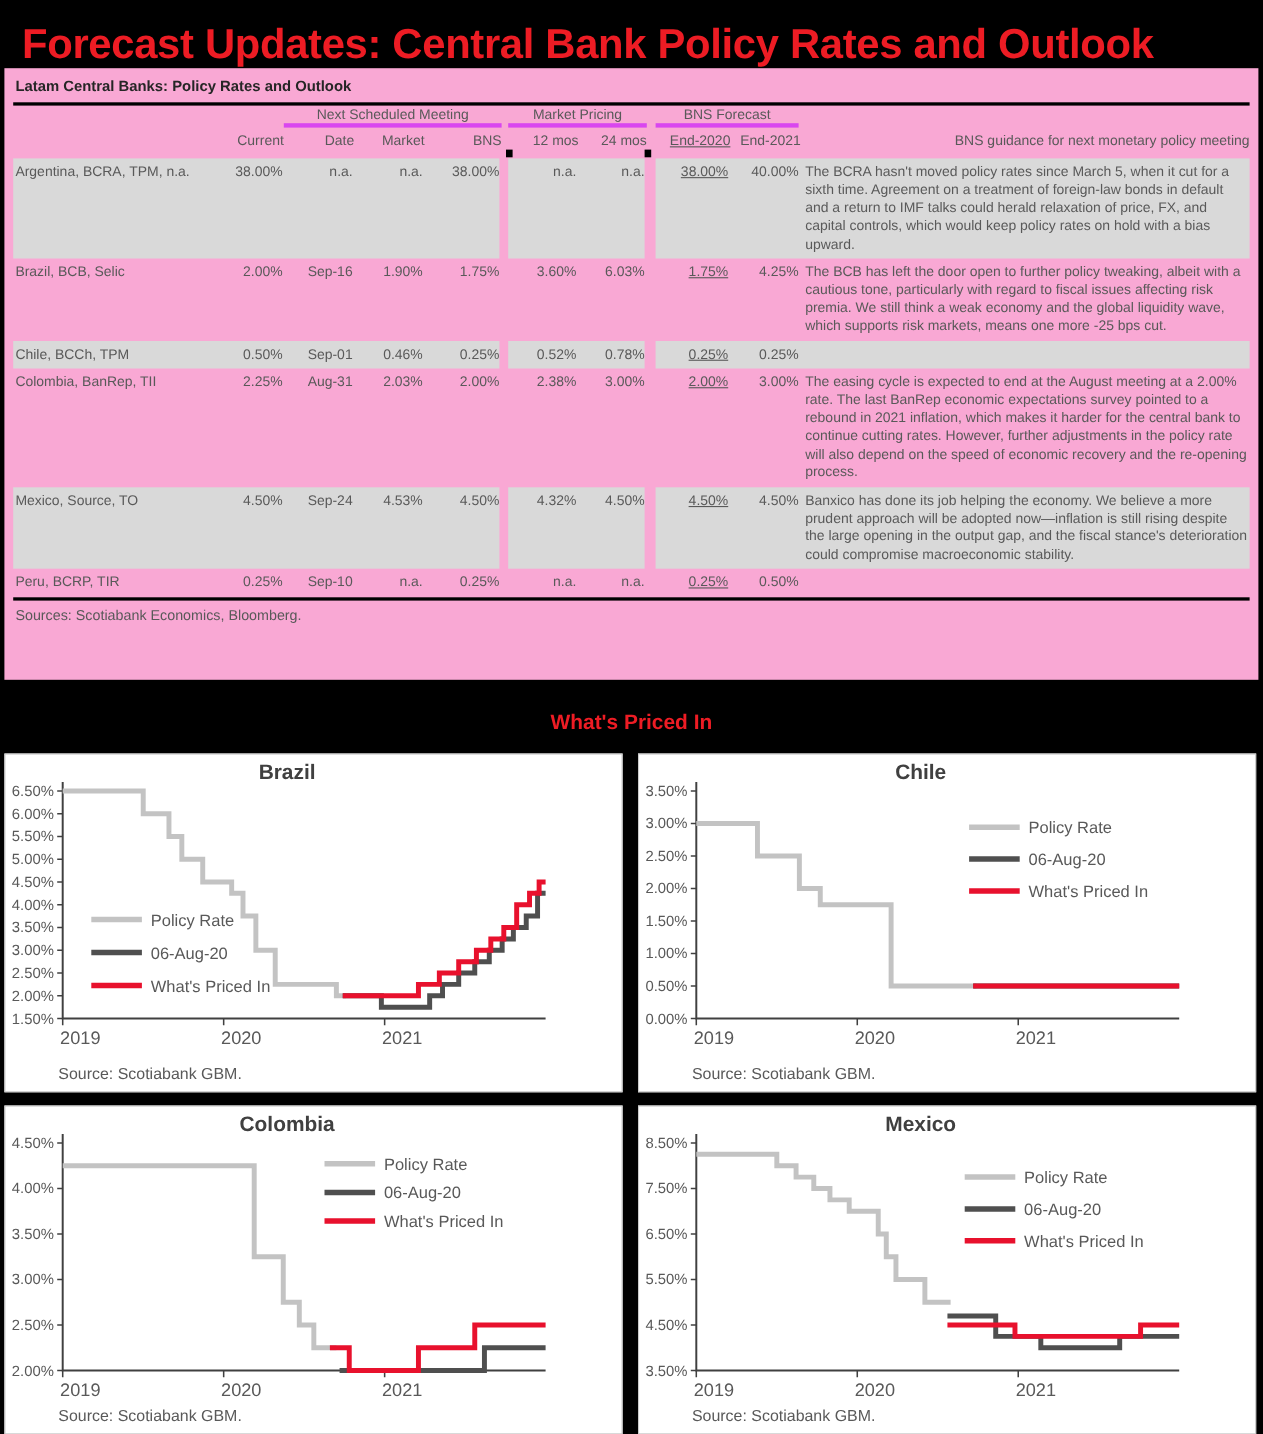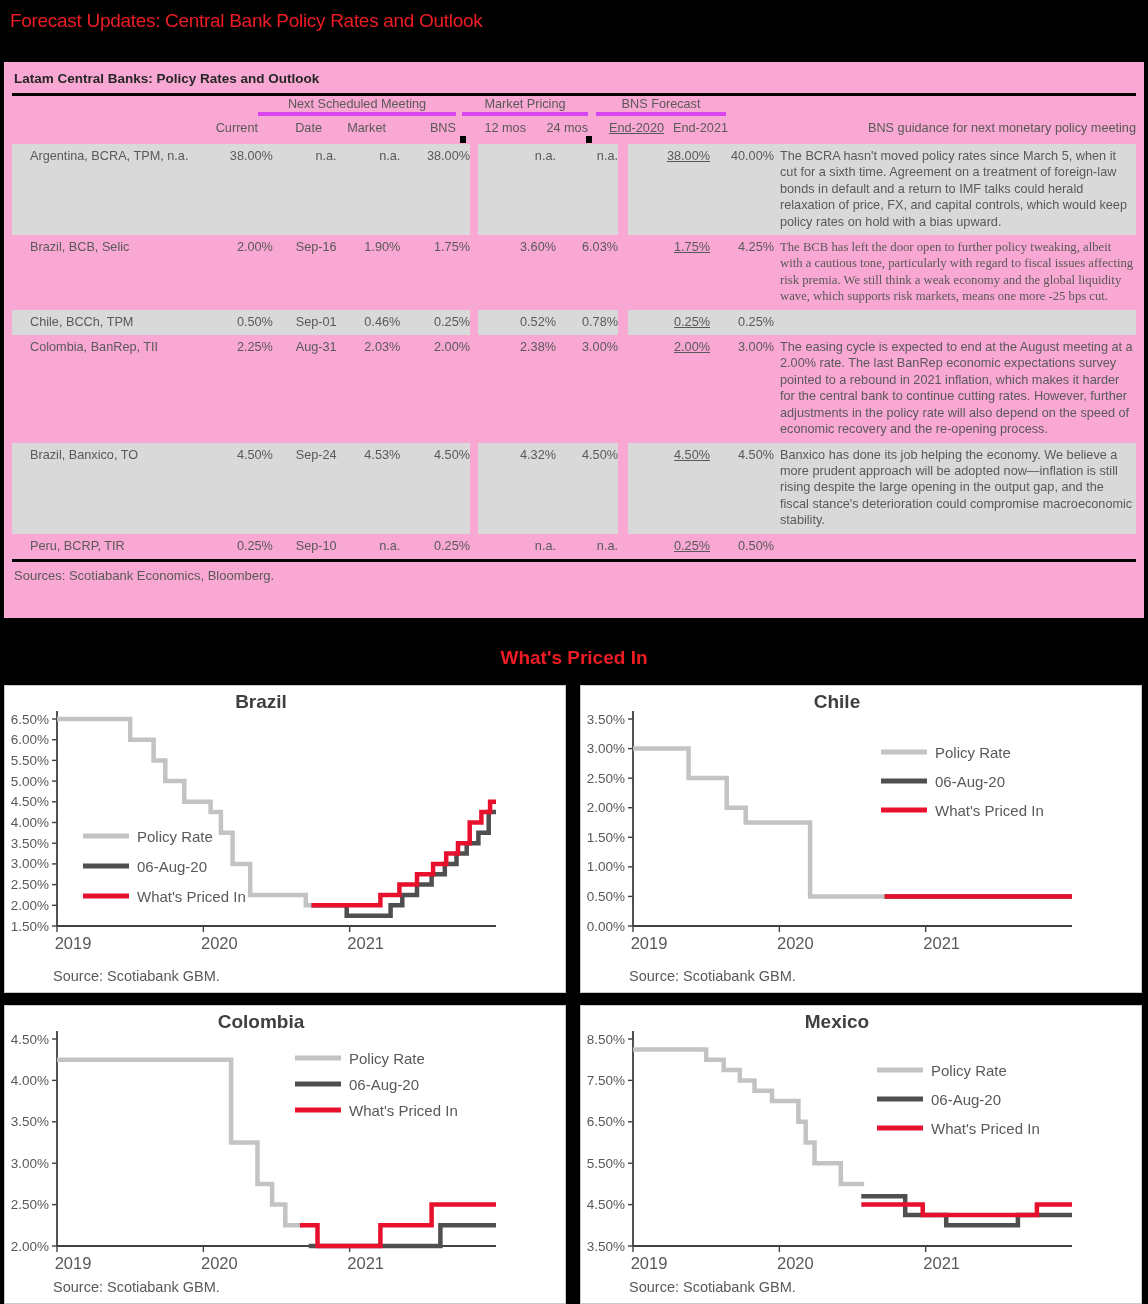--- a/index.html
+++ b/index.html
@@ -1,43 +1,43 @@
 <!DOCTYPE html>
 <html><head>
 <meta charset="utf-8">
 <style>
   html,body{margin:0;padding:0;background:#000;}
   body{width:1148px;height:1304px;font-family:"Liberation Sans","DejaVu Sans",sans-serif;position:relative;overflow:hidden;}
   .page{position:absolute;inset:0;background:#000;}
-  .page-title{position:absolute;top:8px;left:8px;margin:2px;font-size:19px;font-weight:normal;letter-spacing:-0.3px;color:#ed1c24;}
+  .page-title{position:absolute;top:8px;left:8px;margin:12px;font-size:38px;font-weight:bold;letter-spacing:-0.3px;color:#ed1c24;}
   .table-panel{position:absolute;left:4px;top:62px;width:1124px;height:544px;background:#f9a8d4;padding:6px 8px 6px 8px;}
   .tbl-title{font-size:13.5px;font-weight:bold;color:#262626;padding:3px 0 7px 2px;}
   .rule{height:3px;background:#000;}
   .grp-row{position:relative;height:20px;}
   .grp{position:absolute;bottom:0;text-align:center;font-size:12.7px;color:#595959;border-bottom:4px solid #d946ef;padding-bottom:1px;}
   .grp-nsm{left:246px;width:198px;}
   .grp-mp{left:450px;width:126px;}
   .grp-bf{left:584px;width:130px;}
   .hdr-row{display:flex;align-items:flex-end;height:19px;font-size:12.7px;color:#595959;}
   .hc{text-align:right;white-space:nowrap;}
   .tick-strip{position:relative;height:9px;}
   .gtick{position:absolute;top:1px;width:6px;height:7px;background:#000;}
   .trow{display:flex;align-items:stretch;}
-  .g{display:flex;align-items:flex-start;padding:4px 0 5px 16px;}
+  .g{display:flex;align-items:flex-start;padding:4px 0 5px 0;}
   .g1{width:442px;}
   .g2{width:124px;margin-left:8px;}
   .g3{flex:1;margin-left:10px;}
   .trow.shade .g{background:#d9d9d9;}
   .cell{font-size:12.7px;line-height:16.4px;color:#595959;text-align:right;white-space:nowrap;}
   .cell-label{width:178px;text-align:left;padding-left:2px;}
   .cell-cur{width:66px;}.cell-date{width:64px;}.cell-mkt{width:64px;}.cell-bns{width:70px;}
   .cell-m12{width:62px;}.cell-m24{width:62px;}
   .cell-e20{width:66px;text-decoration:underline;}.cell-e21{width:64px;}
   .guid{flex:1;text-align:left;padding-left:6px;white-space:normal;}
-  .trow:nth-child(2) .guid{max-height:72px;overflow:hidden;font-family:Liberation Serif, serif;}
+  .trow:nth-child(2) .guid{max-height:72px;overflow:hidden;}
   .sources{font-size:13px;color:#595959;padding:6px 0 0 2px;}
   .section-heading{position:absolute;top:647px;left:0;width:100%;text-align:center;font-size:19px;font-weight:bold;color:#ed1c24;}
   .charts{position:absolute;left:4px;top:685px;width:1138px;}
   .chart-panel{position:absolute;background:#fff;border:1px solid #c9c9c9;box-sizing:border-box;}
   .cp0{left:0;top:0;width:562px;height:308px;}
   .cp1{left:576px;top:0;width:562px;height:308px;}
   .cp2{left:0;top:320px;width:562px;height:299px;}
   .cp3{left:576px;top:320px;width:562px;height:299px;}
   svg text{font-family:"Liberation Sans","DejaVu Sans",sans-serif;}
 </style>
@@ -142,21 +142,21 @@
             <div class="cell cell-m24">3.00%</div>
           </div>
           <div class="g g3">
             <div class="cell cell-e20">2.00%</div>
             <div class="cell cell-e21">3.00%</div>
             <div class="cell guid">The easing cycle is expected to end at the August meeting at a 2.00% rate. The last BanRep economic expectations survey pointed to a rebound in 2021 inflation, which makes it harder for the central bank to continue cutting rates. However, further adjustments in the policy rate will also depend on the speed of economic recovery and the re-opening process.</div>
           </div>
         </div>
         <div class="trow shade">
           <div class="g g1">
-            <div class="cell cell-label">Brazil, Banxico, TO</div>
+            <div class="cell cell-label">Mexico, Source, TO</div>
             <div class="cell cell-cur">4.50%</div>
             <div class="cell cell-date">Sep-24</div>
             <div class="cell cell-mkt">4.53%</div>
             <div class="cell cell-bns">4.50%</div>
           </div>
           <div class="g g2">
             <div class="cell cell-m12">4.32%</div>
             <div class="cell cell-m24">4.50%</div>
           </div>
           <div class="g g3">

